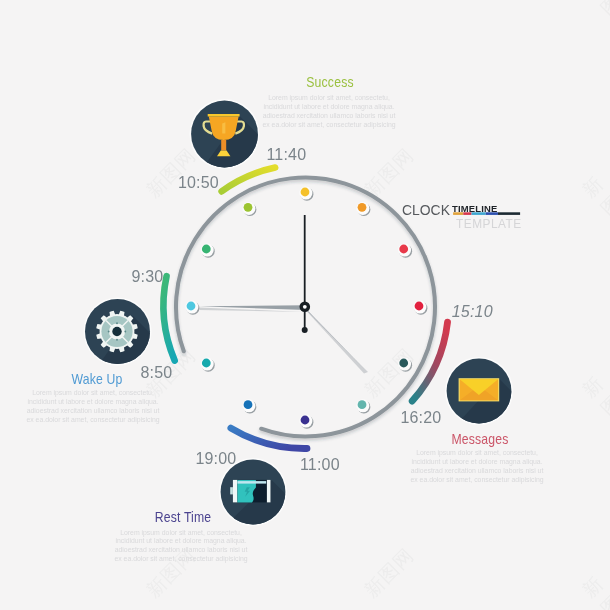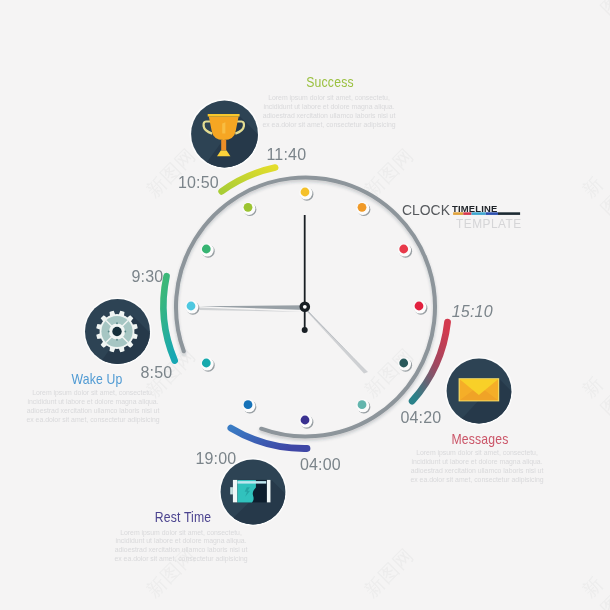--- a/index.html
+++ b/index.html
@@ -265,22 +265,22 @@
       <span>incididunt ut labore et dolore magna aliqua.</span>
       <span>adioestrad xercitation ullamco laboris nisi ut</span>
       <span>ex ea.dolor sit amet, consectetur adipisicing</span>
     </div>
 
   <div class="tlabel" style="left:266.4px;top:146.4px;">11:40</div>
   <div class="tlabel" style="left:177.9px;top:174.3px;">10:50</div>
   <div class="tlabel" style="left:131.4px;top:268.3px;">9:30</div>
   <div class="tlabel" style="left:140.5px;top:364.0px;">8:50</div>
   <div class="tlabel" style="left:195.4px;top:434.1px;margin-top:16px;">19:00</div>
-  <div class="tlabel" style="left:299.9px;top:456.2px;">04:00</div>
-  <div class="tlabel" style="left:400.4px;top:408.7px;">04:20</div>
+  <div class="tlabel" style="left:299.9px;top:456.2px;">11:00</div>
+  <div class="tlabel" style="left:400.4px;top:408.7px;">16:20</div>
   <div class="tlabel" style="left:451.7px;top:302.8px;font-style:italic;">15:10</div>
 
   <div class="logo logo-clock" style="left:402.2px;top:201.8px;">CLOCK</div>
   <div class="logo logo-timeline" style="left:452.3px;top:203.7px;">TIMELINE</div>
   <svg class="layer" viewBox="0 0 610 610">
     <rect x="453.1" y="212.3" width="10.2" height="2.6" fill="#e2a33c"></rect>
     <rect x="463.3" y="212.3" width="8.2" height="2.6" fill="#d7384e"></rect>
     <rect x="471.5" y="212.3" width="14.2" height="2.6" fill="#3fa7d0"></rect>
     <rect x="485.7" y="212.3" width="12.3" height="2.6" fill="#2c4fae"></rect>
     <rect x="498.0" y="212.3" width="22.1" height="2.6" fill="#1c2a32"></rect>

